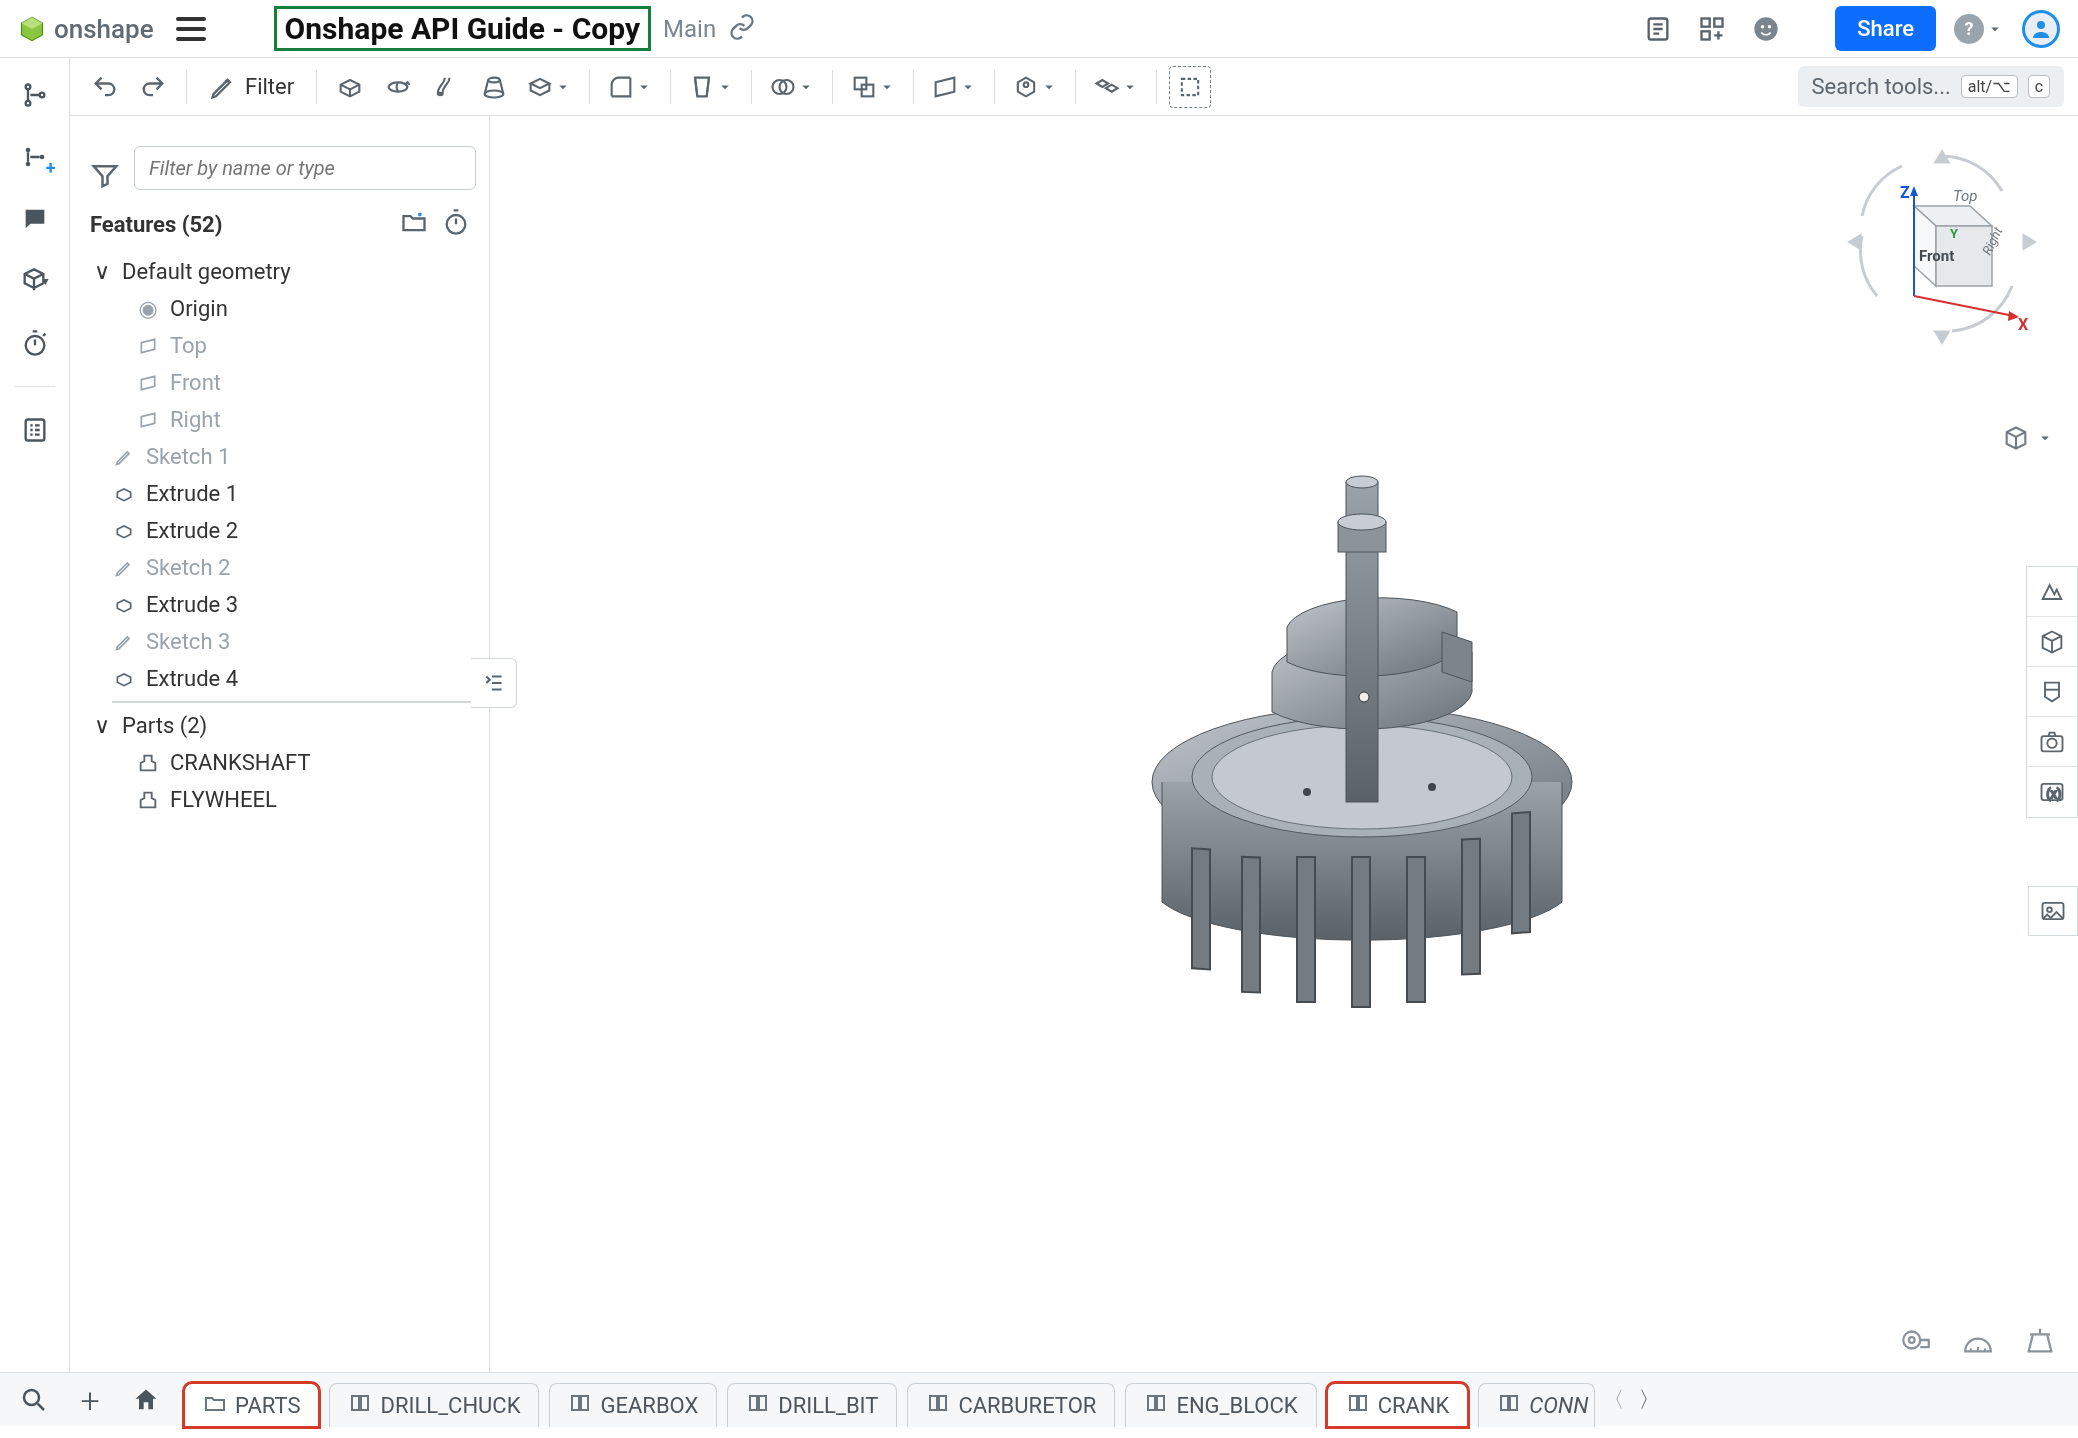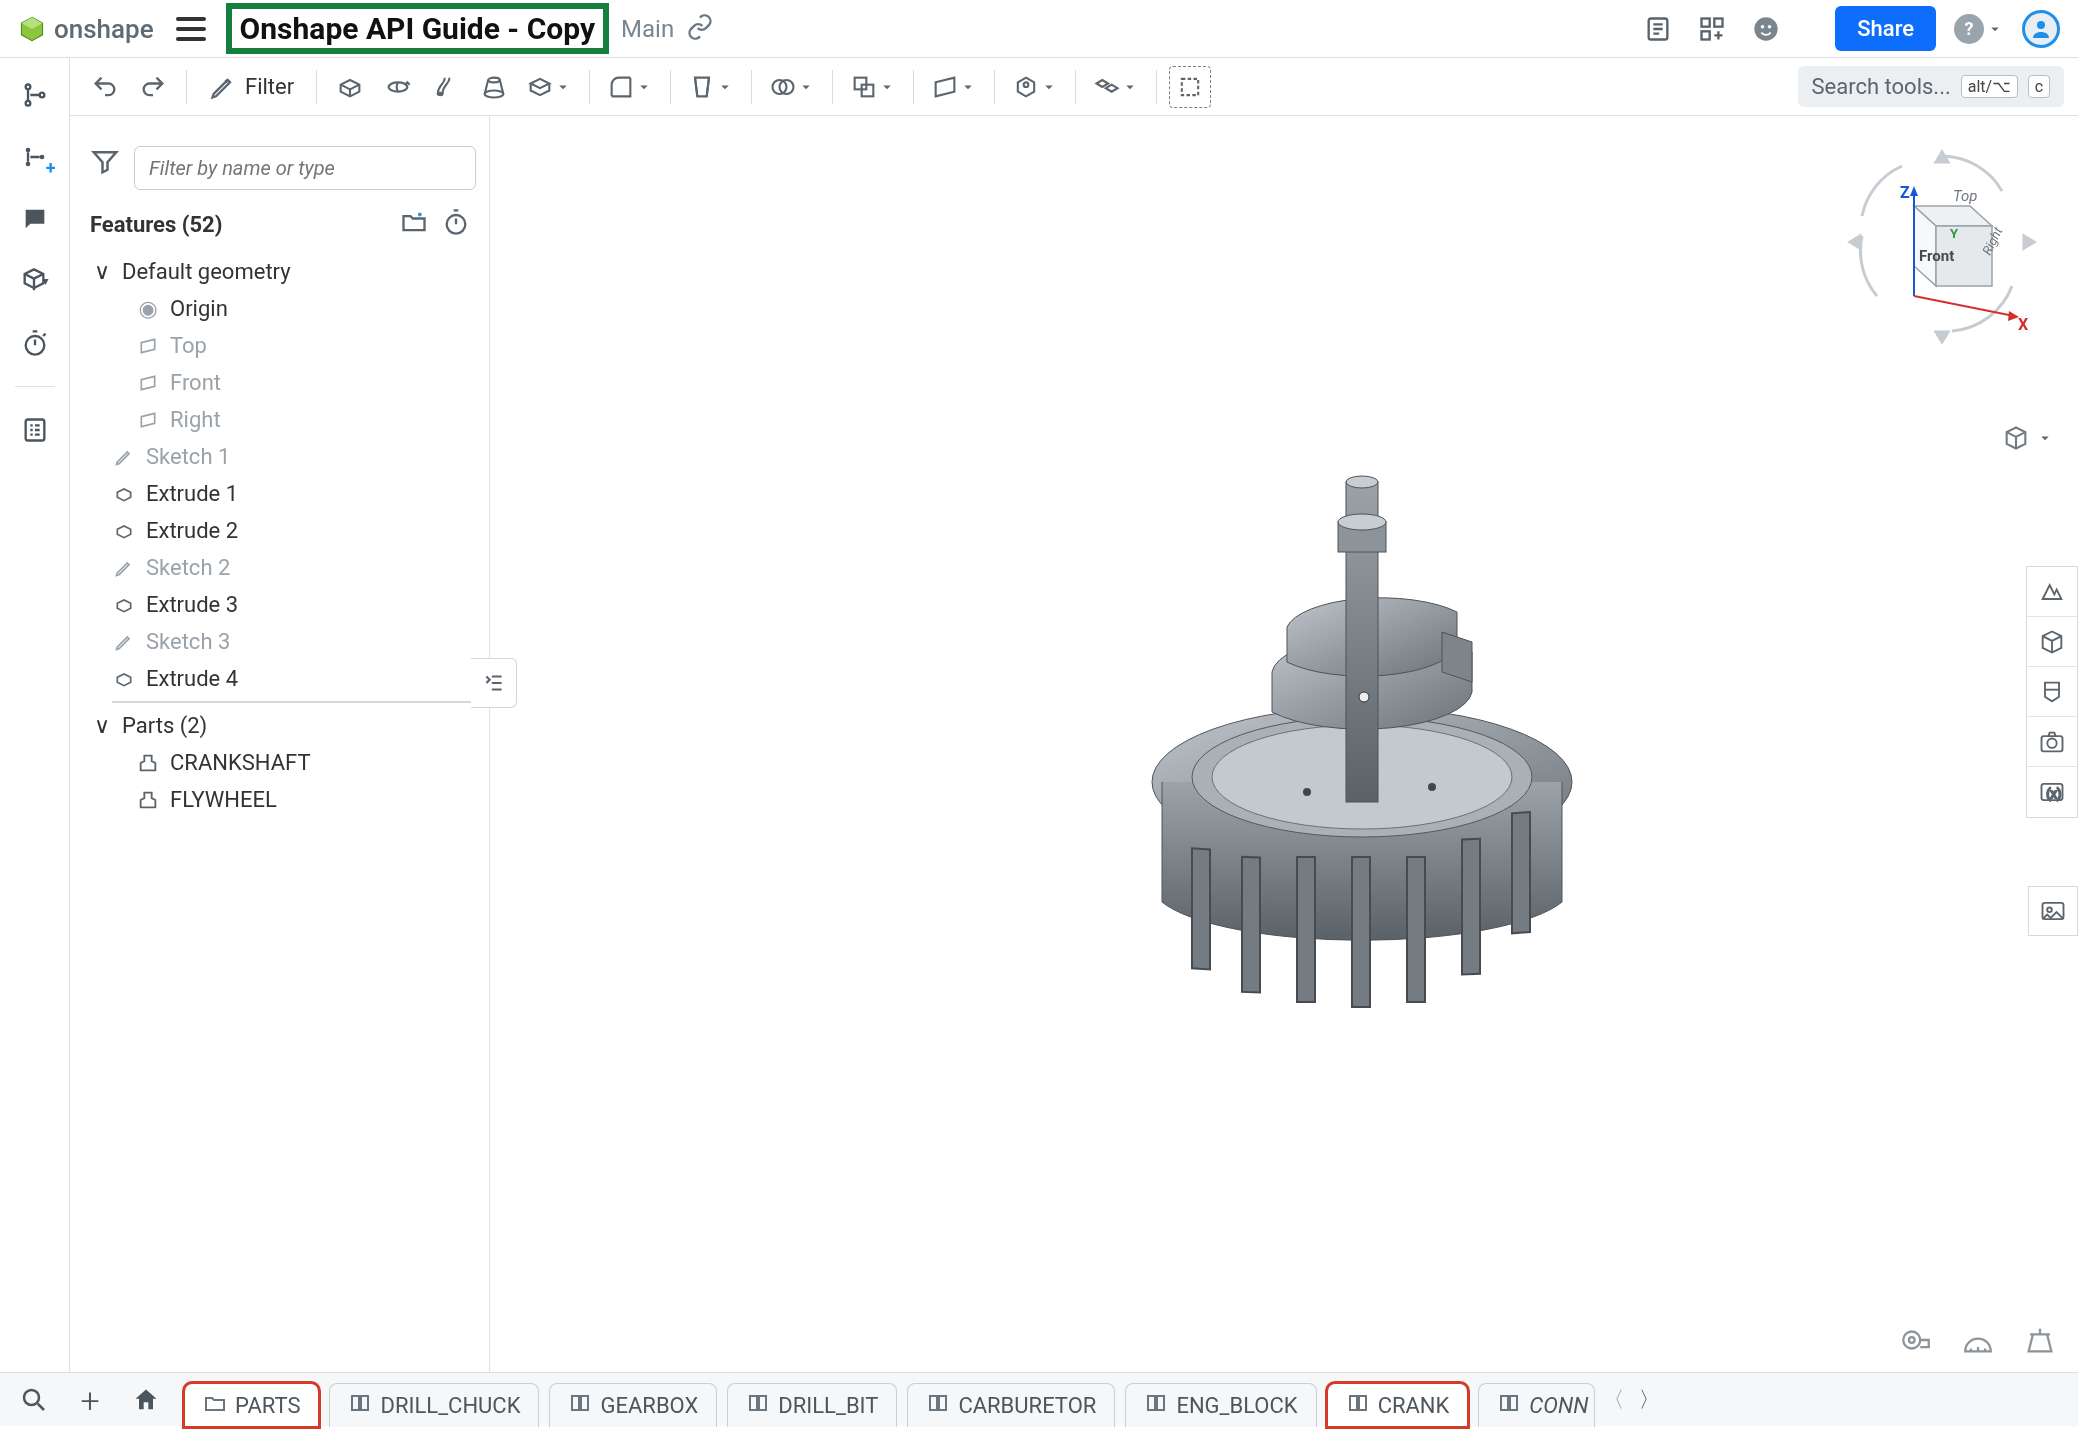--- a/index.html
+++ b/index.html
@@ -5,21 +5,21 @@
 * { box-sizing: border-box; margin: 0; padding: 0; font-family: -apple-system, BlinkMacSystemFont, "Segoe UI", Roboto, Helvetica, Arial, sans-serif; }
 html, body { width: 2078px; height: 1438px; overflow: hidden; background: #fff; color: #333; }
 
 
 .topbar { height: 58px; display: flex; align-items: center; padding: 0 18px; border-bottom: 1px solid #e0e0e0; gap: 14px; }
 .logo { display: flex; align-items: center; gap: 8px; font-size: 26px; color: #5f6a72; font-weight: 500; }
 .logo-mark { width: 28px; height: 28px; }
 .hamburger { width: 30px; height: 24px; display: flex; flex-direction: column; justify-content: space-between; cursor: pointer; margin-left: 8px; margin-right: 6px; }
 .hamburger span { height: 4px; background: #333; border-radius: 2px; }
 .doc-title-wrap { display: flex; align-items: center; gap: 12px; flex: 1; }
-.doc-title { font-size: 30px; font-weight: 700; color: #111; border: 6px solid #15803d; padding: 0 8px; line-height: 1.3; }
+.doc-title { font-size: 30px; font-weight: 700; color: #111; border: 3px solid #15803d; padding: 0 8px; line-height: 1.3; margin-left: 48px; }
 .branch { font-size: 24px; color: #7a8690; }
 .link-icon { color: #6a7680; }
 .top-right { display: flex; align-items: center; gap: 18px; }
 .icon-btn { width: 36px; height: 36px; display: flex; align-items: center; justify-content: center; color: #58626b; cursor: pointer; }
 .share-btn { background: #0d6efd; color: #fff; border: none; padding: 10px 22px; font-size: 22px; border-radius: 6px; font-weight: 500; cursor: pointer; margin-left: 33px; }
 .help-btn { display: flex; align-items: center; gap: 2px; }
 .help-circle { width: 30px; height: 30px; border-radius: 50%; background: #9aa4ac; color: #fff; display: flex; align-items: center; justify-content: center; font-weight: 700; font-size: 18px; }
 .avatar { width: 38px; height: 38px; border-radius: 50%; background: #e8eef3; display: flex; align-items: center; justify-content: center; border: 3px solid #1f8fe8; color: #1f8fe8; }
 .avatar svg { width: 24px; height: 24px; }
 
@@ -38,21 +38,21 @@
 .tool-btn { min-width: 42px; height: 42px; display: flex; align-items: center; justify-content: center; color: #5b656e; border-radius: 4px; cursor: pointer; border: 1px solid transparent; padding: 0 4px; }
 .tool-sep { width: 1px; height: 34px; background: #d8dde1; margin: 0 6px; }
 .sketch-btn { display: flex; align-items: center; gap: 8px; font-size: 22px; color: #333; padding: 0 10px; cursor: pointer; }
 .sketch-pencil { width: 28px; height: 28px; color: #5b656e; }
 .dropdown-caret { width: 18px; height: 18px; color: #5c666e; }
 .toolbar-spacer { flex: 1; }
 .search-tools { background: #eceff1; border-radius: 6px; padding: 8px 14px; display: flex; align-items: center; gap: 10px; font-size: 22px; color: #5b656e; justify-content: space-between; }
 .kbd { border: 1px solid #b8bfc5; border-radius: 4px; padding: 1px 6px; font-size: 16px; background: #fff; color: #444; font-family: inherit; }
 
 
-.filter-row { display: flex; align-items: flex-start; gap: 14px; padding: 18px 14px 10px 20px; }
+.filter-row { display: flex; align-items: flex-end; gap: 14px; padding: 18px 14px 10px 20px; }
 .funnel { width: 30px; height: 30px; color: #5b656e; }
 .filter-input { flex: 1; height: 44px; border: 1px solid #c7ced4; border-radius: 6px; padding: 0 14px; font-size: 20px; font-style: italic; color: #888; }
 .features-hdr { display: flex; align-items: center; justify-content: space-between; padding: 8px 20px; font-size: 22px; font-weight: 700; }
 .features-hdr .hdr-icons { display: flex; gap: 14px; color: #5b656e; }
 .tree { padding: 4px 10px 10px 14px; font-size: 22px; color: #333; overflow: hidden; }
 .tree-item { display: flex; align-items: center; gap: 10px; padding: 6px 8px; border-radius: 4px; cursor: pointer; }
 .tree-caret { width: 20px; display: inline-flex; justify-content: center; color: #333; }
 .tree-icon { width: 24px; height: 24px; color: #9aa3ab; display: inline-flex; align-items: center; justify-content: center; }
 .tree-icon.dark { color: #5b656e; }
 .tree-label.dim { color: #9aa3ab; }

